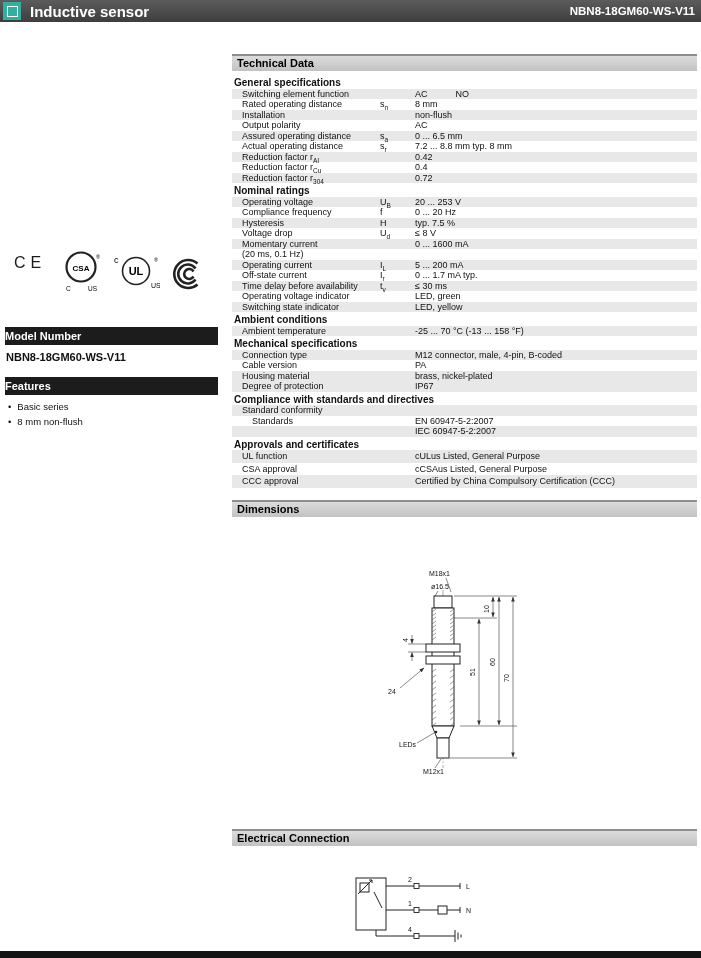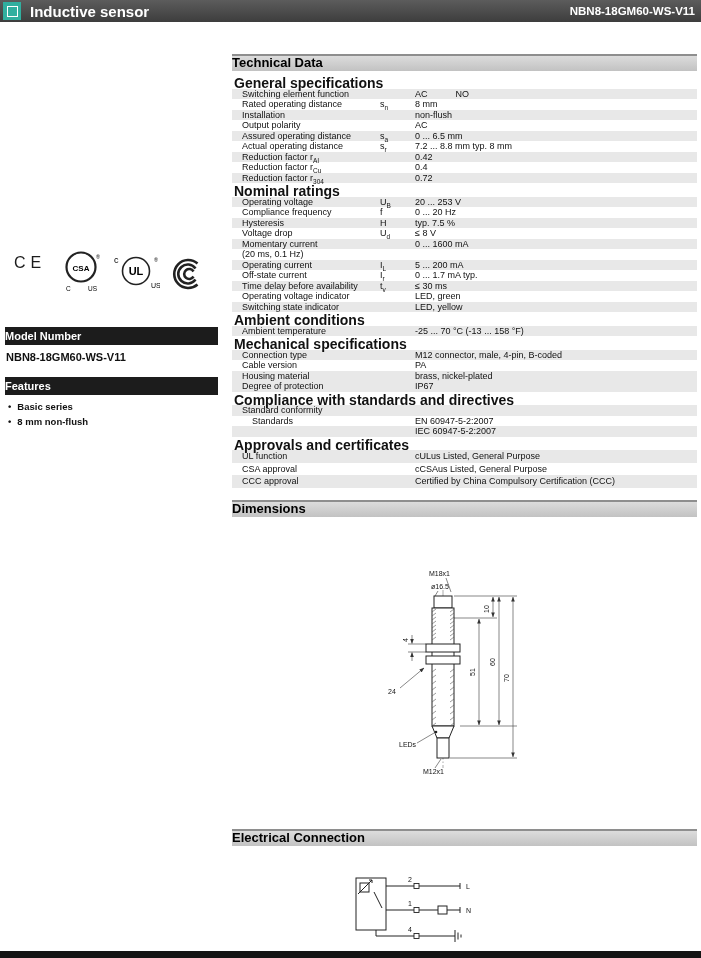--- a/index.html
+++ b/index.html
@@ -18,33 +18,33 @@
   .certs{position:absolute;left:10px;top:248px;width:212px;height:48px}
   .ce{position:absolute;left:4px;top:6px;font-size:16px;letter-spacing:5px;color:#1c1c1c}
   .csa{position:absolute;left:54px;top:2px}
   .ul{position:absolute;left:104px;top:2px}
   .ccc{position:absolute;left:156px;top:8px}
   .black-bar{position:absolute;left:5px;width:213px;height:18px;background:#1c1c1c;color:#fff;
           font-weight:bold;font-size:11px;line-height:18px;}
   .model-bar{top:327px}
   .model-number{position:absolute;left:6px;top:351px;font-weight:bold;font-size:11px}
   .features-bar{top:377px}
-  .features-list{position:absolute;left:8px;top:401px;font-size:9.5px;font-weight:bold}
+  .features-list{position:absolute;left:8px;top:401px;font-size:9.5px;font-weight:normal}
   .feature{margin-bottom:4px}
   .bullet{margin-right:6px}
   
   .rcol-bar{position:absolute;left:232px;width:465px;height:17px;color:#000;
           background:linear-gradient(#dcdcdc,#c2c2c2);border-top:2px solid #8e8e8e;
-          font-weight:bold;font-size:13px;line-height:14px;}
+          font-weight:bold;font-size:11px;line-height:14px;padding-left:5px}
   .bar-tech{top:54px}
   .bar-dims{top:500px}
   .bar-elec{top:829px}
   
   .td-table{position:absolute;left:232px;top:75px;width:465px}
-  .td-title{font-weight:bold;font-size:14px;line-height:10.5px;padding:1px 0 0 2px;margin-top:2px}
+  .td-title{font-weight:bold;font-size:10px;line-height:10.5px;padding:1px 0 0 2px;margin-top:2px}
   .td-row{display:grid;grid-template-columns:148px 35px 1fr;font-size:9px;line-height:10.5px;min-height:10.5px}
   .td-row.tall{padding:1px 0}
   .stripe{background:#e8e8e8}
   .td-label{padding-left:10px}
   .td-label.ind2{padding-left:20px}
   sub{font-size:6.5px;line-height:0}
   .val2{margin-left:28px}
   
   .dims-svg{position:absolute;left:383px;top:566px}
   .elec-svg{position:absolute;left:348px;top:872px}

